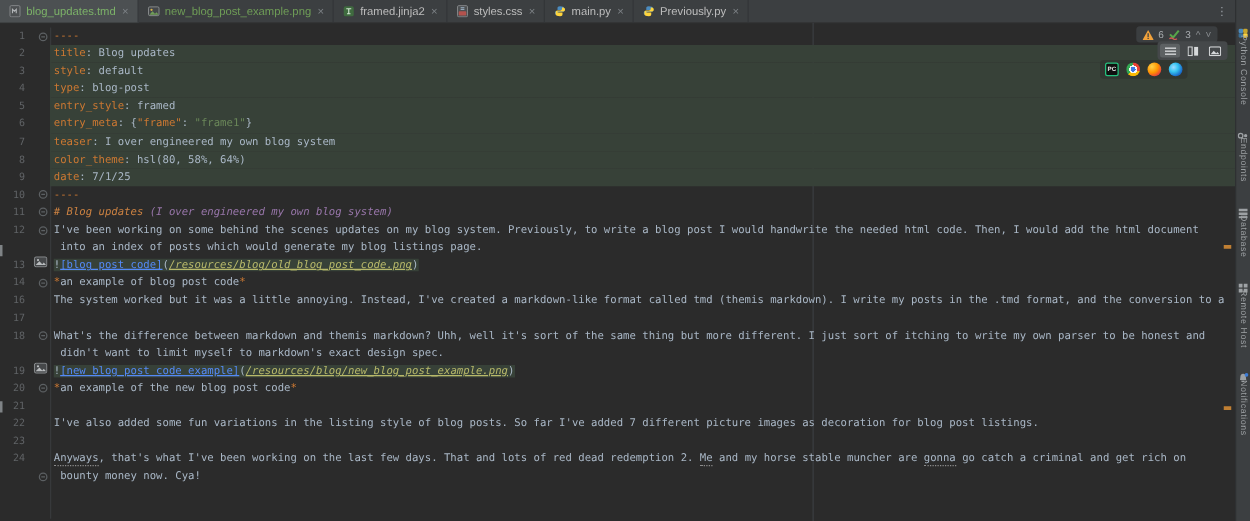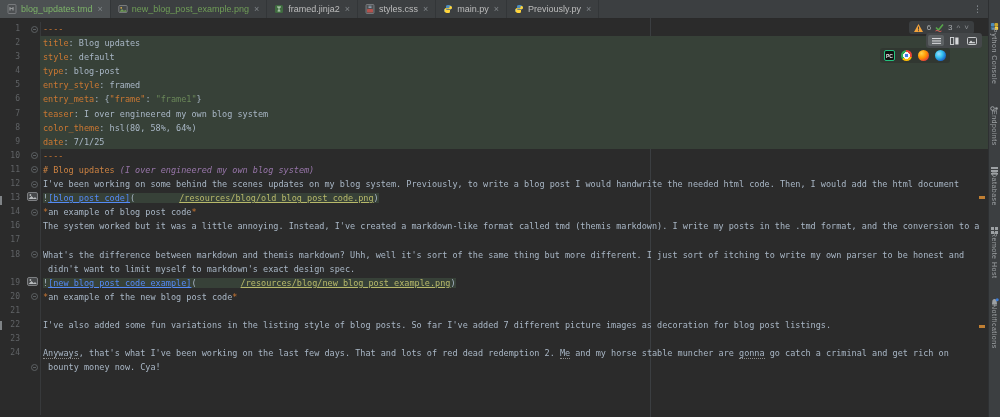--- a/index.html
+++ b/index.html
@@ -32,24 +32,24 @@
   .row{display:flex;height:14.1px;line-height:14.1px;font-size:8.5px;white-space:pre;position:relative;}
   .row.fm{background:linear-gradient(to right,transparent 40px,#374138 40px);}
   .num{width:20px;text-align:right;color:#606366;flex:none;font-size:8px;}
   .gic{width:20px;flex:none;display:flex;align-items:center;justify-content:flex-end;padding-right:2px;box-sizing:border-box;}
   .txt{flex:1;padding-left:3px;overflow:hidden;color:#a9b7c6;}
   .fragbg{background:#374138;}
   .s-key{color:#cc7832;}
   .s-plain{color:#a9b7c6;}
   .s-str{color:#6a8759;}
   .s-dash{color:#cc7832;}
-  .s-h1{color:#cc8242;}
+  .s-h1{color:#cc8242;font-style:italic;}
   .s-h1p{color:#9876aa;font-style:italic;}
   .s-link{color:#548af7;text-decoration:underline;text-align:right;}
-  .s-path{color:#b8b96a;text-decoration:underline;margin-left:44px;}
+  .s-path{color:#b8b96a;font-style:italic;text-decoration:underline;}
   .s-star{color:#cc7832;}
   .s-typo{color:#a9b7c6;border-bottom:1px dotted #8c8c8c;}
   .foldmark{width:7px;height:7px;border:1px solid #5c6063;border-radius:50%;position:relative;box-sizing:border-box;display:inline-block;}
   .foldmark::after{content:"";position:absolute;left:1px;right:1px;top:2px;height:1px;background:#5c6063;}
   
   .inspections{position:absolute;top:3px;right:14px;height:13px;display:flex;align-items:center;gap:4px;
          background:#3b3e40;border-radius:3px;padding:0 5px;font-family:"Liberation Sans",sans-serif;
          font-size:8px;color:#a9adb0;}
   .chev{color:#8c9093;font-size:8px;line-height:1;}
   .view-panel{position:absolute;top:15px;right:6px;display:flex;gap:2px;background:#45484a;
@@ -141,20 +141,21 @@
         <div class="row fm"><span class="num">3</span><span class="gic"></span><span class="txt"><span class="s-key">style</span><span class="s-plain">: default</span></span></div>
         <div class="row fm"><span class="num">4</span><span class="gic"></span><span class="txt"><span class="s-key">type</span><span class="s-plain">: blog-post</span></span></div>
         <div class="row fm"><span class="num">5</span><span class="gic"></span><span class="txt"><span class="s-key">entry_style</span><span class="s-plain">: framed</span></span></div>
         <div class="row fm"><span class="num">6</span><span class="gic"></span><span class="txt"><span class="s-key">entry_meta</span><span class="s-plain">: {</span><span class="s-key">"frame"</span><span class="s-plain">: </span><span class="s-str">"frame1"</span><span class="s-plain">}</span></span></div>
         <div class="row fm"><span class="num">7</span><span class="gic"></span><span class="txt"><span class="s-key">teaser</span><span class="s-plain">: I over engineered my own blog system</span></span></div>
         <div class="row fm"><span class="num">8</span><span class="gic"></span><span class="txt"><span class="s-key">color_theme</span><span class="s-plain">: hsl(80, 58%, 64%)</span></span></div>
         <div class="row fm"><span class="num">9</span><span class="gic"></span><span class="txt"><span class="s-key">date</span><span class="s-plain">: 7/1/25</span></span></div>
         <div class="row"><span class="num">10</span><span class="gic"><span class="foldmark"></span></span><span class="txt"><span class="s-dash">----</span></span></div>
         <div class="row"><span class="num">11</span><span class="gic"><span class="foldmark"></span></span><span class="txt"><span class="s-h1"># Blog updates </span><span class="s-h1p">(I over engineered my own blog system)</span></span></div>
         <div class="row"><span class="num">12</span><span class="gic"><span class="foldmark"></span></span><span class="txt"><span class="s-plain">I've been working on some behind the scenes updates on my blog system. Previously, to write a blog post I would handwrite the needed html code. Then, I would add the html document</span></span></div>
+        <div class="row"><span class="num"></span><span class="gic"></span><span class="txt"><span class="s-plain"> into an index of posts which would generate my blog listings page.</span></span></div>
         <div class="row"><span class="num">13</span><span class="gic"><span><svg width="11" height="9" viewBox="0 0 11 9">
                 <rect x="0.5" y="0.5" width="10" height="8" rx="1.5" fill="#46484a" stroke="#8f9294" stroke-width="0.8"></rect>
                 <circle cx="3.4" cy="3" r="0.9" fill="#b9bcbe"></circle>
                 <path d="M1.5 7 L4.5 4 L6.8 6.3 L8 5 L9.8 7 Z" fill="#b9bcbe"></path>
               </svg></span></span><span class="txt"><span class="fragbg"><span class="s-plain">!</span><span class="s-link">[blog post code]</span><span class="s-plain">(</span><span class="s-path">/resources/blog/old_blog_post_code.png</span><span class="s-plain">)</span></span></span></div>
         <div class="row"><span class="num">14</span><span class="gic"><span class="foldmark"></span></span><span class="txt"><span class="s-star">*</span><span class="s-plain">an example of blog post code</span><span class="s-star">*</span></span></div>
         <div class="row"><span class="num">16</span><span class="gic"></span><span class="txt"><span class="s-plain">The system worked but it was a little annoying. Instead, I've created a markdown-like format called tmd (themis markdown). I write my posts in the .tmd format, and the conversion to a</span></span></div>
         <div class="row"><span class="num">17</span><span class="gic"></span><span class="txt"></span></div>
         <div class="row"><span class="num">18</span><span class="gic"><span class="foldmark"></span></span><span class="txt"><span class="s-plain">What's the difference between markdown and themis markdown? Uhh, well it's sort of the same thing but more different. I just sort of itching to write my own parser to be honest and</span></span></div>
         <div class="row"><span class="num"></span><span class="gic"></span><span class="txt"><span class="s-plain"> didn't want to limit myself to markdown's exact design spec.</span></span></div>

